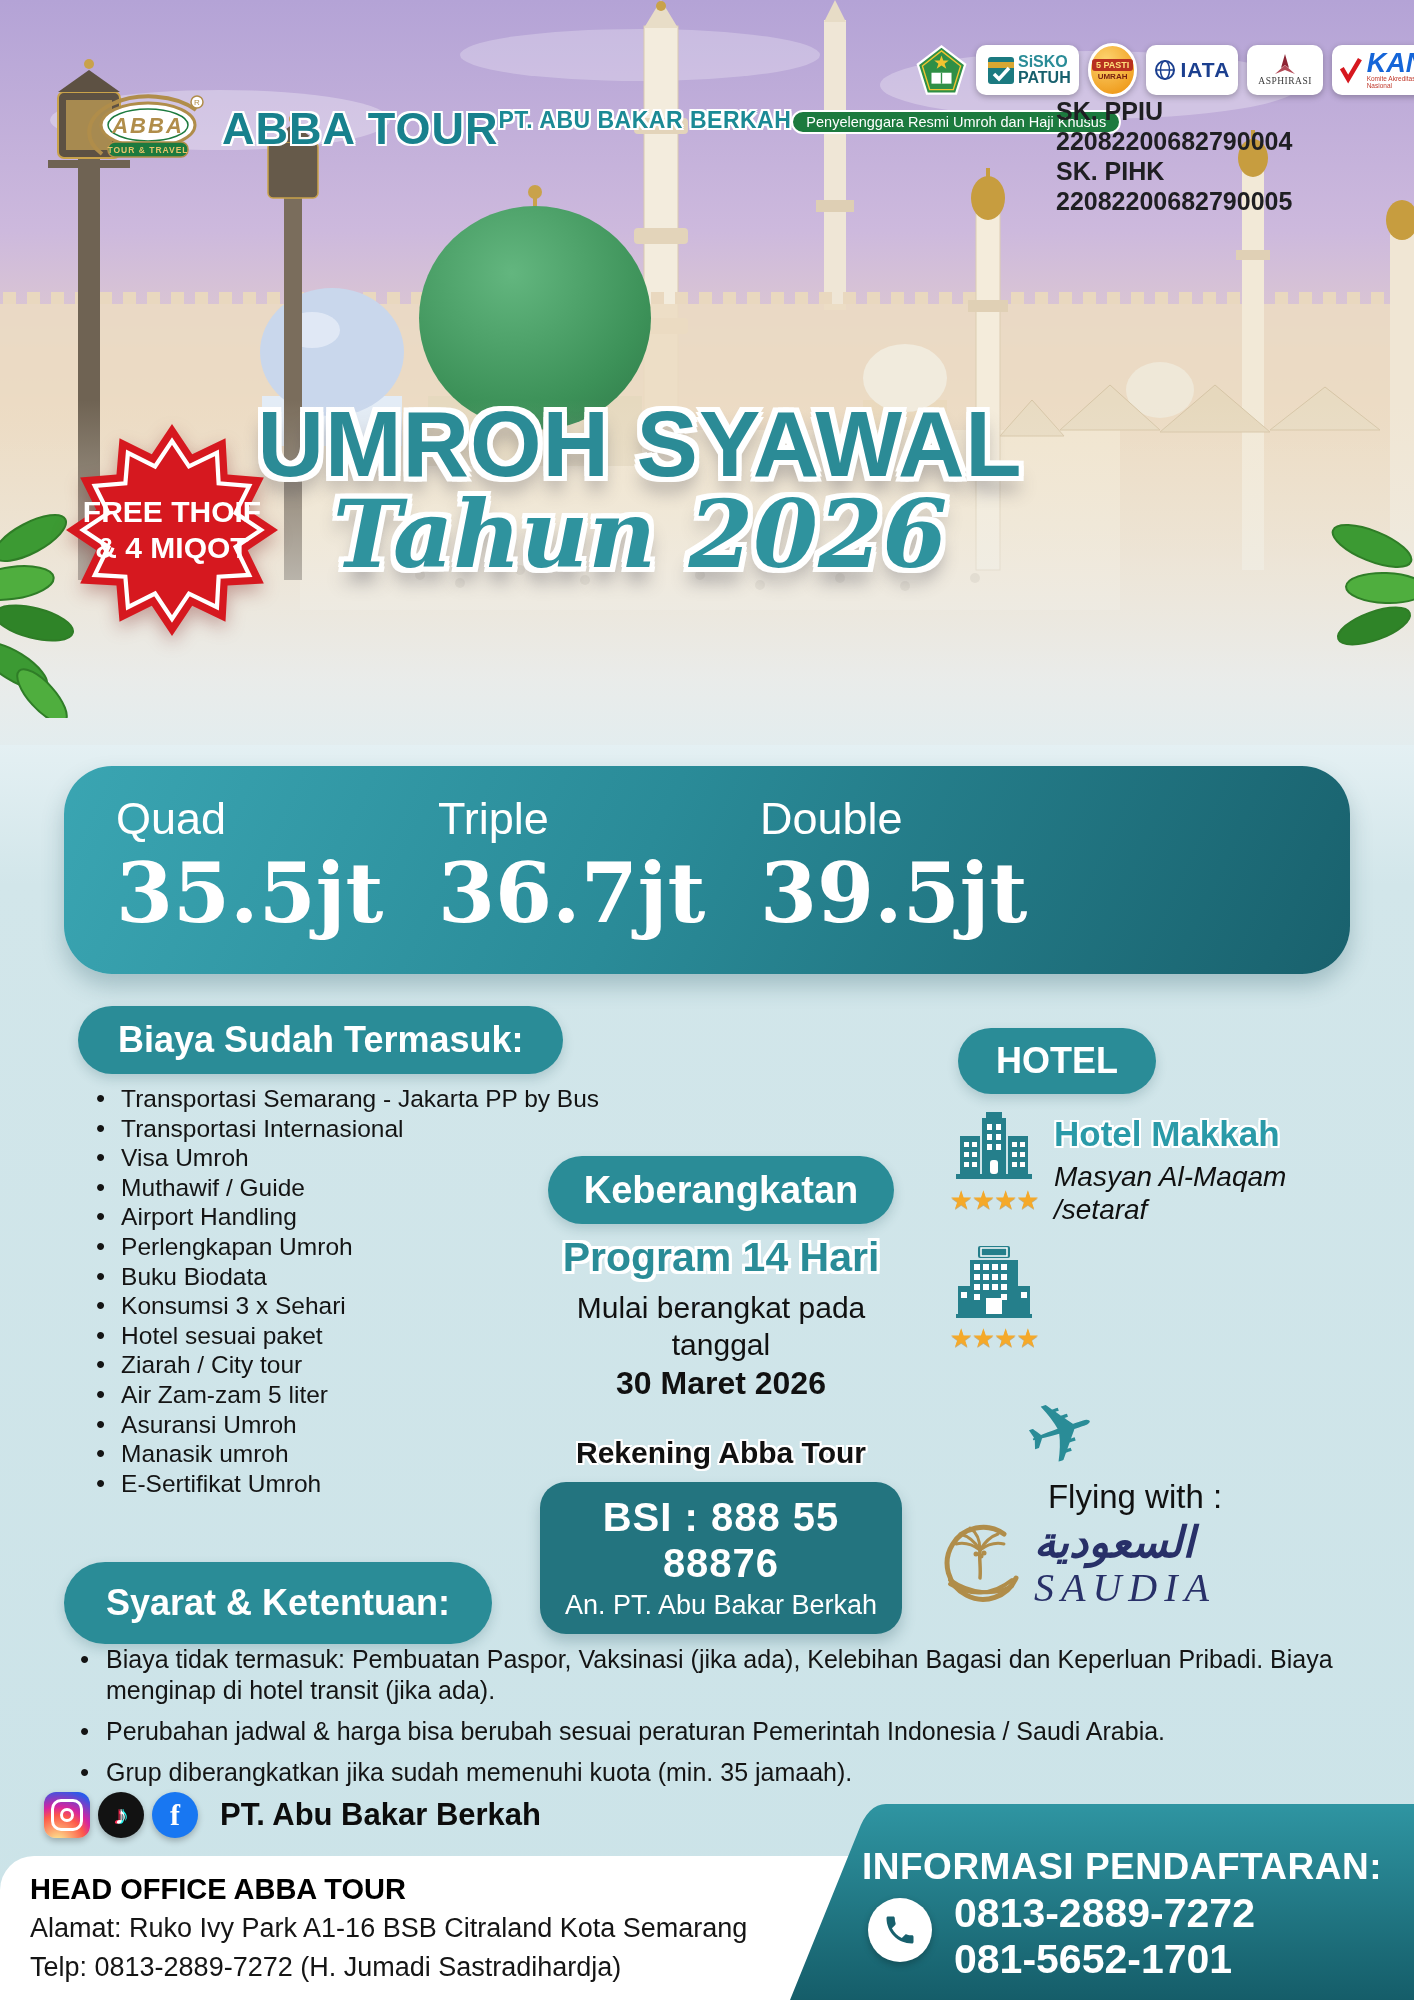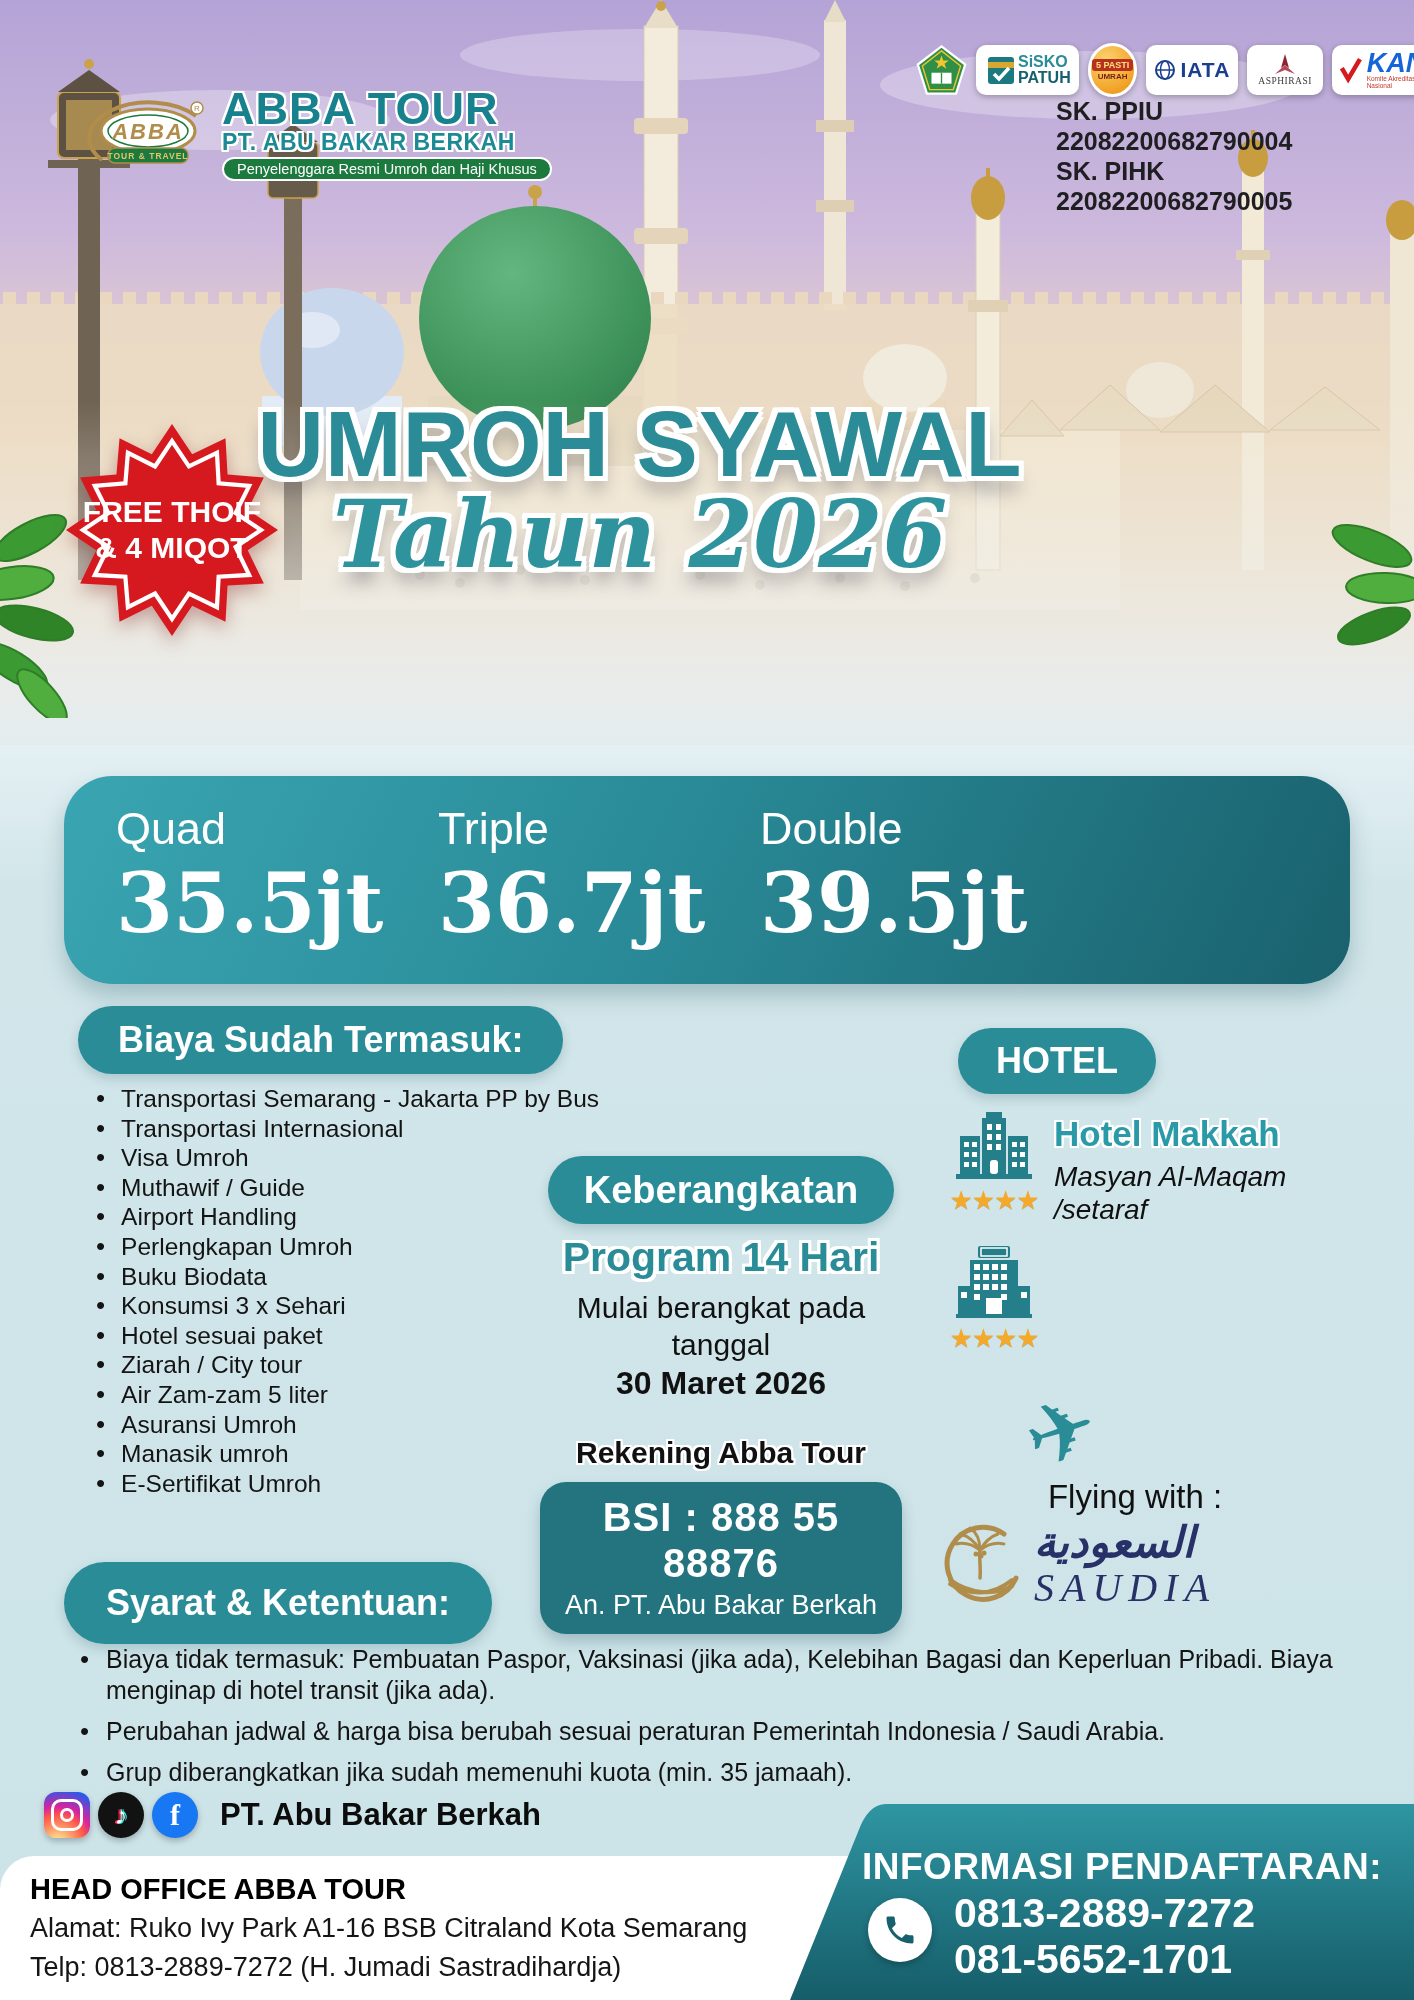--- a/index.html
+++ b/index.html
@@ -34,21 +34,21 @@
   .asph{flex-direction:column;justify-content:center;padding:2px 11px;}
   .asph-label{font-size:9.5px;color:#3a3a3a;letter-spacing:.5px;font-family:"Liberation Serif",serif;line-height:10px;}
   .kan-txt{margin-left:5px;display:flex;flex-direction:column;align-items:flex-start;}
   .kan-label{font-size:27px;font-weight:800;font-style:italic;color:#1565d8;line-height:24px;}
   .kan-sub{font-size:6.5px;color:#c0392b;line-height:7px;}
   .sk-block{position:absolute;left:1056px;top:96px;width:310px;z-index:3;
             font-weight:800;font-size:25px;line-height:30px;color:#1f1f22;}
 
   
   .brand{position:absolute;left:86px;top:88px;display:flex;align-items:center;gap:8px;z-index:3;}
-  .brand-text{display:flex;flex-direction:column;}
+  .brand-text{display:flex;flex-direction:row;}
   .brand-name{font-size:45px;font-weight:800;color:#17818d;letter-spacing:1px;line-height:42px;}
   .brand-company{font-size:23px;font-weight:800;color:#1b8a95;letter-spacing:.5px;line-height:25px;}
   .brand-tagline{display:inline-block;align-self:flex-start;background:#1c7a3e;border:2px solid #fff;
         color:#fff;font-size:14.5px;padding:2px 13px;border-radius:15px;margin-top:2px;}
 
   
   .badge{position:absolute;left:66px;top:424px;width:212px;height:212px;z-index:4;
          filter:drop-shadow(0 7px 9px rgba(120,25,25,.35));}
   .badge-text{position:absolute;inset:0;display:flex;flex-direction:column;align-items:center;
          justify-content:center;color:#fff;font-weight:800;font-size:30px;line-height:36px;text-align:center;}
@@ -56,21 +56,21 @@
   
   .title{position:absolute;left:240px;top:396px;width:800px;text-align:center;z-index:3;}
   .title-main{font-size:92px;font-weight:800;color:#2b8b96;letter-spacing:1px;line-height:96px;}
   .title-sub{font-family:"DejaVu Serif",serif;font-style:italic;font-weight:700;
              font-size:93px;color:#2f939e;line-height:102px;margin-top:-8px;}
 
   
   .price-band{position:absolute;left:64px;top:766px;width:1286px;height:208px;border-radius:48px;
       background:linear-gradient(115deg,#3aa5b2 0%,#2a8b98 45%,#19616d 100%);
       box-shadow:0 12px 22px rgba(40,90,100,.28);display:flex;padding:26px 0 0 52px;
-      box-sizing:border-box;z-index:4;margin-top:10px;}
+      box-sizing:border-box;z-index:4;}
   .price-col{width:322px;color:#fff;}
   .price-label{font-size:45px;font-weight:400;line-height:54px;}
   .price-value{font-family:"DejaVu Serif",serif;font-weight:700;font-size:82px;line-height:94px;}
 
   
   .pill{background:#2a8c97;color:#fff;font-weight:800;border-radius:60px;
         display:inline-flex;align-items:center;justify-content:center;
         box-shadow:0 5px 12px rgba(25,80,90,.2);}
 
   

